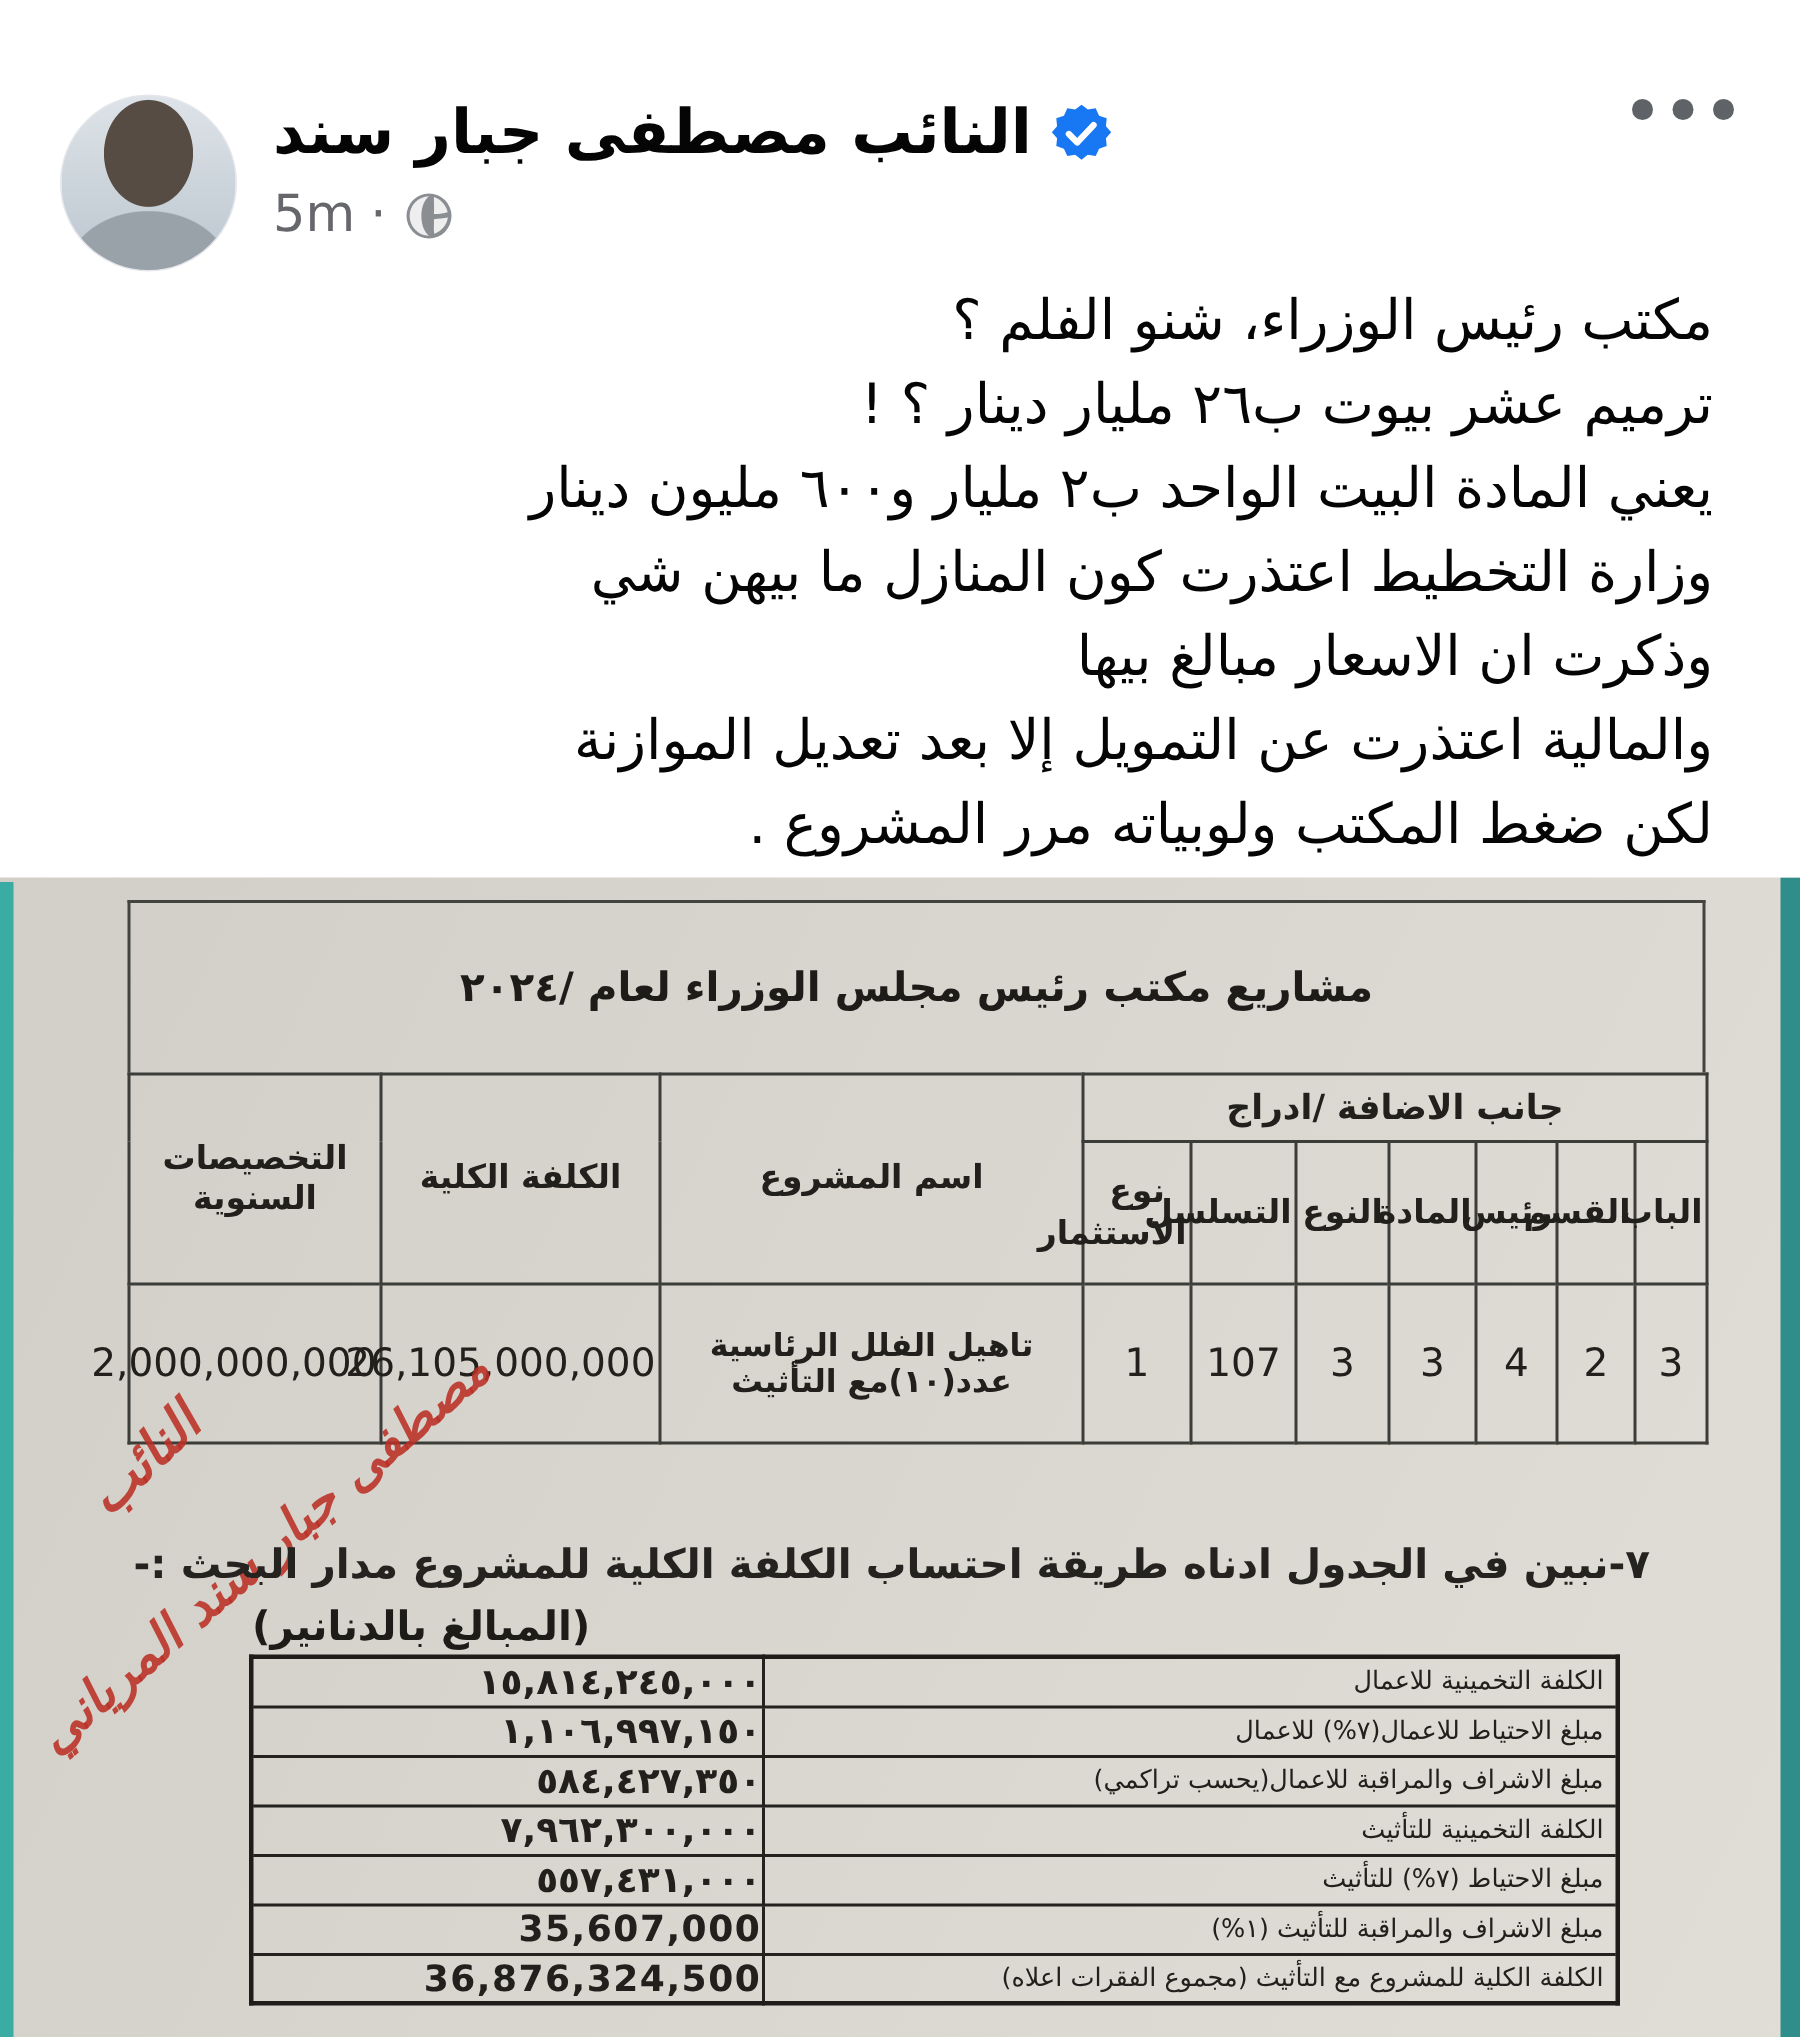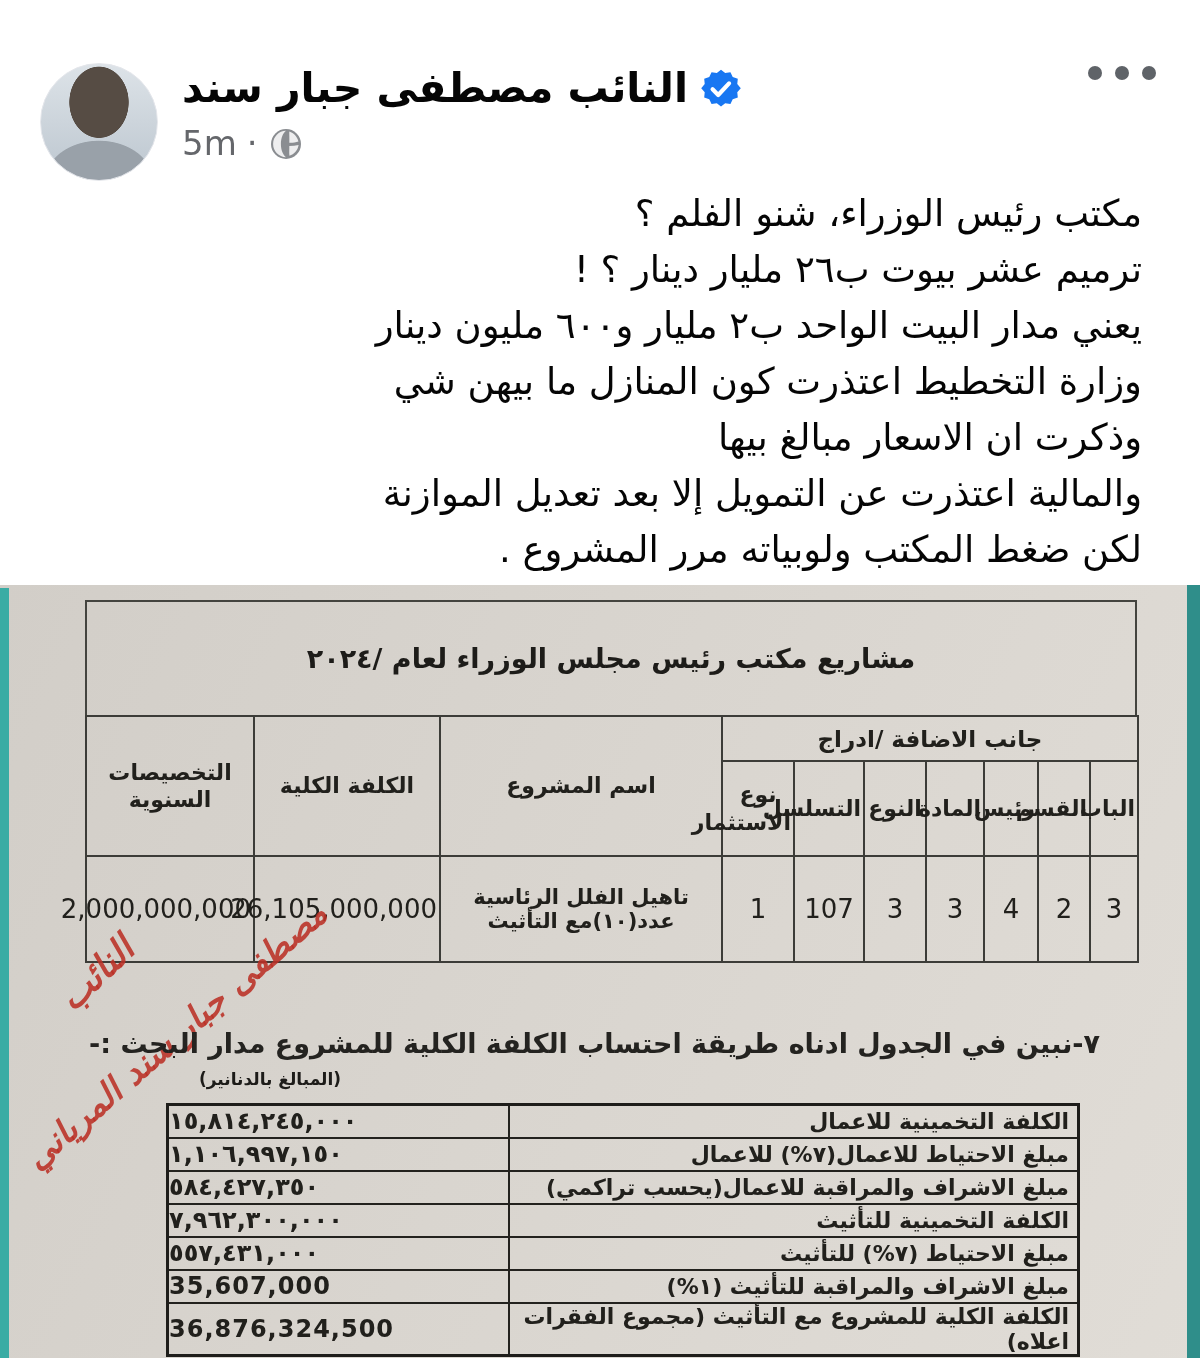--- a/index.html
+++ b/index.html
@@ -92,34 +92,34 @@
     white-space:nowrap; pointer-events:none;
   }
   .stamp-1{ left:52px; top:368px; font-size:36px; transform:rotate(-44deg); }
   .stamp-2{ left:-18px; top:430px; font-size:34px; transform:rotate(-41deg); letter-spacing:2px; }
 
   .section-note{
     position:absolute; right:100px; top:443px;
     direction:rtl; font-size:27px; font-weight:bold; color:#242320;
   }
   .currency-note{
-    position:absolute; left:199px; top:484px;
-    direction:rtl; font-size:17px; font-weight:bold; color:#1d1c19;
+    position:absolute; left:168px; top:484px;
+    direction:rtl; font-size:27px; font-weight:bold; color:#1d1c19;
   }
 
   .cost-table{ position:absolute; left:166px; top:518px; width:911px; }
   .cost-table table{
     width:100%; border-collapse:collapse; direction:rtl; table-layout:fixed;
     border:3px solid #1e1d1a;
   }
   .cost-table td{
     border:2px solid #23221e; vertical-align:middle; color:#21201c; height:33px;
   }
-  .ct-label{ text-align:right; padding:0 8px; font-weight:bold; font-size:22px; }
-  .ct-value{ text-align:left; font-weight:bold; font-size:24px; letter-spacing:1px; }
+  .ct-label{ text-align:right; padding:0 8px; font-weight:normal; font-size:17px; }
+  .ct-value{ text-align:right; font-weight:bold; font-size:24px; letter-spacing:1px; }
 </style>
 </head>
 <body>
 
 <div class="post-header">
   <div class="avatar"></div>
   <div class="header-text">
     <div class="name-row">
       <span class="page-name">النائب مصطفى جبار سند</span>
       <svg class="badge" viewBox="0 0 24 24">
@@ -140,21 +140,21 @@
 
 <div class="more-btn">
   <i></i>
   <i></i>
   <i></i>
 </div>
 
 <div class="post-text">
   <div>مكتب رئيس الوزراء، شنو الفلم ؟</div>
   <div>ترميم عشر بيوت ب٢٦ مليار دينار ؟ !</div>
-  <div>يعني مدار البيت الواحد ب٢ مليار و٦٠٠ مليون دينار</div>
+  <div>يعني المادة البيت الواحد ب٢ مليار و٦٠٠ مليون دينار</div>
   <div>وزارة التخطيط اعتذرت كون المنازل ما بيهن شي</div>
   <div>وذكرت ان الاسعار مبالغ بيها</div>
   <div>والمالية اعتذرت عن التمويل إلا بعد تعديل الموازنة</div>
   <div>لكن ضغط المكتب ولوبياته مرر المشروع .</div>
 </div>
 
 <div class="photo">
   <div class="edge-left"></div>
   <div class="edge-right"></div>
   <div class="edge-bottom"></div>

